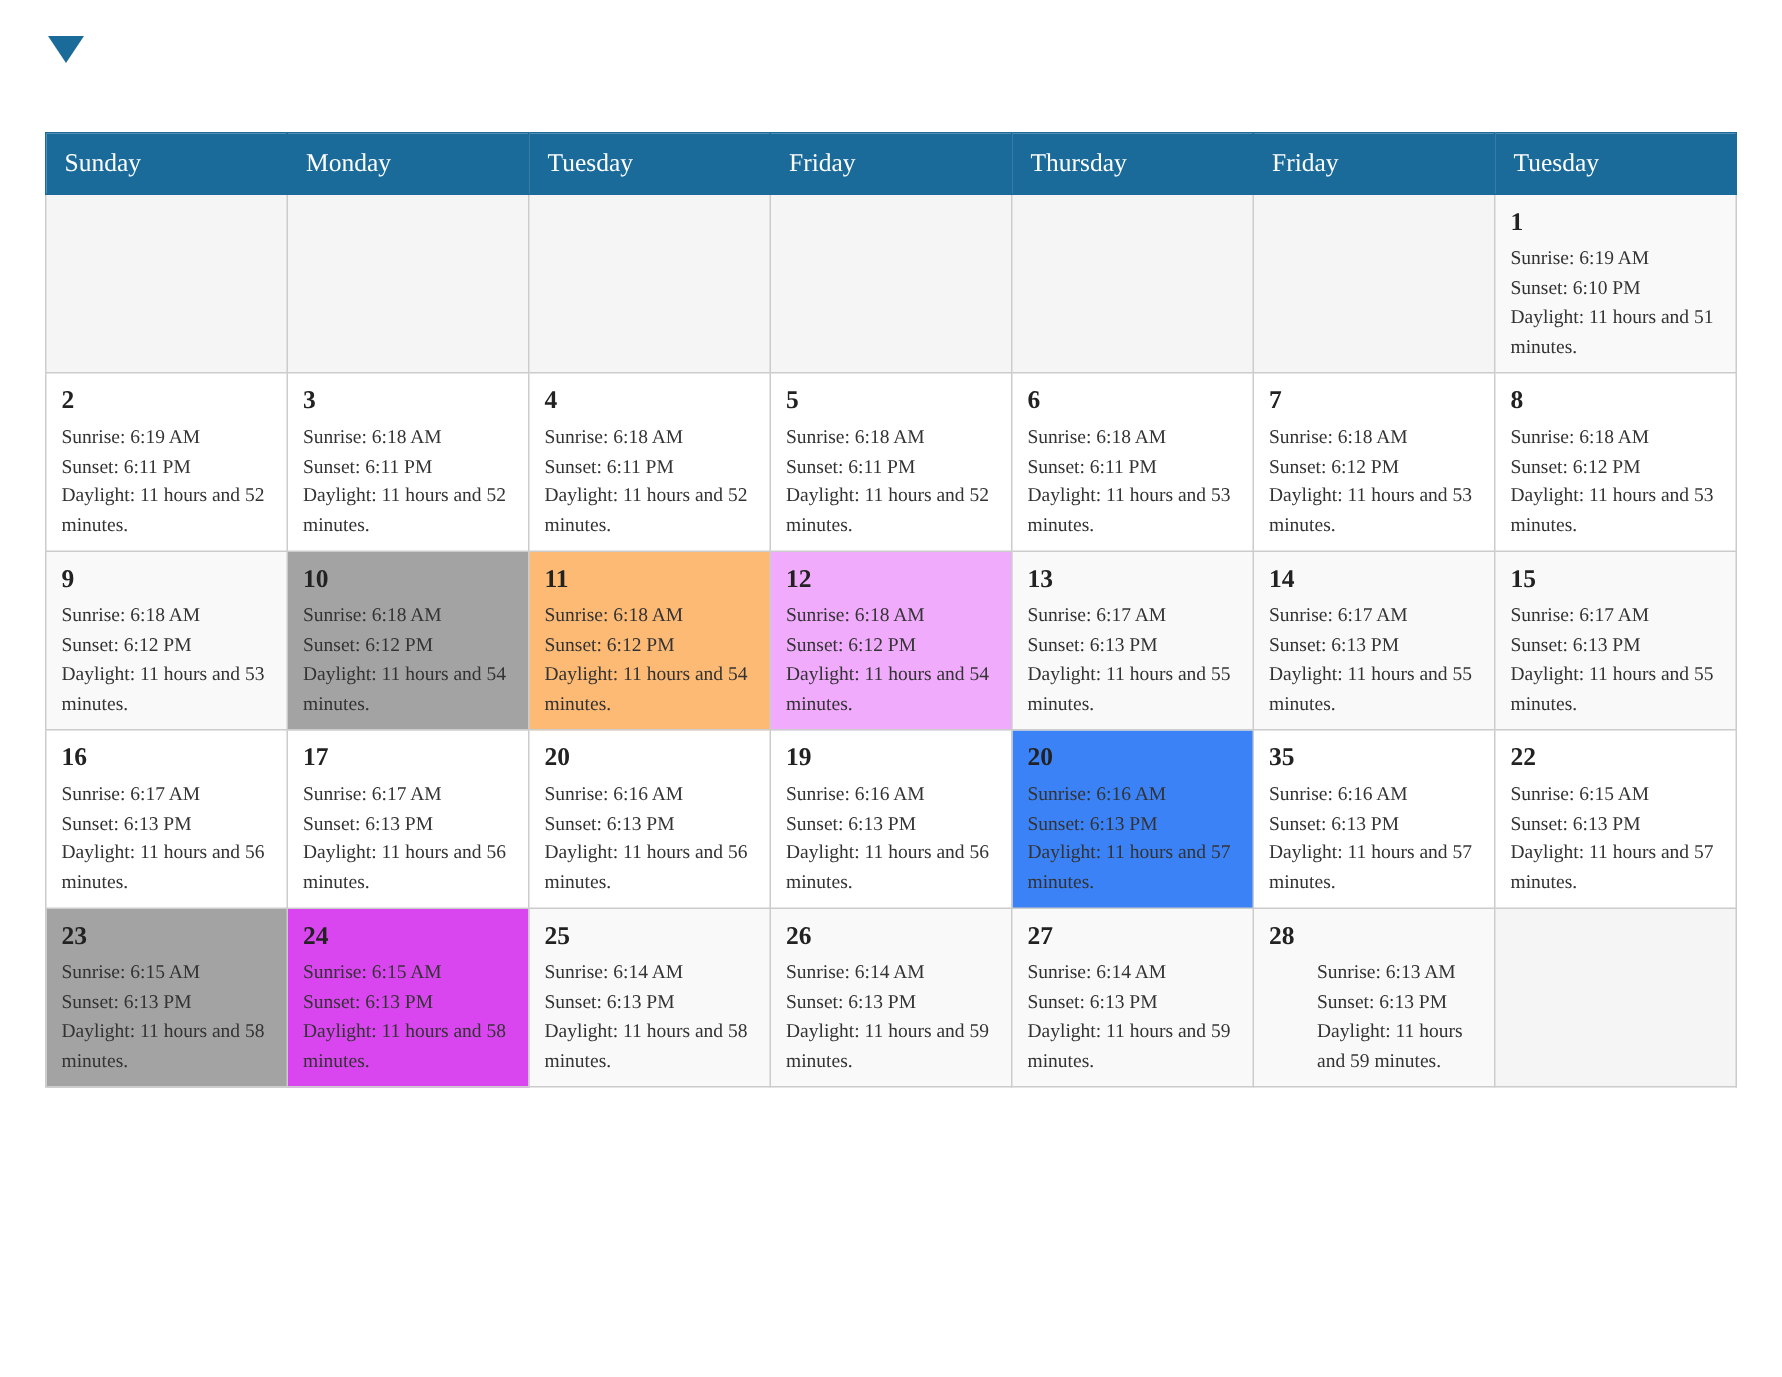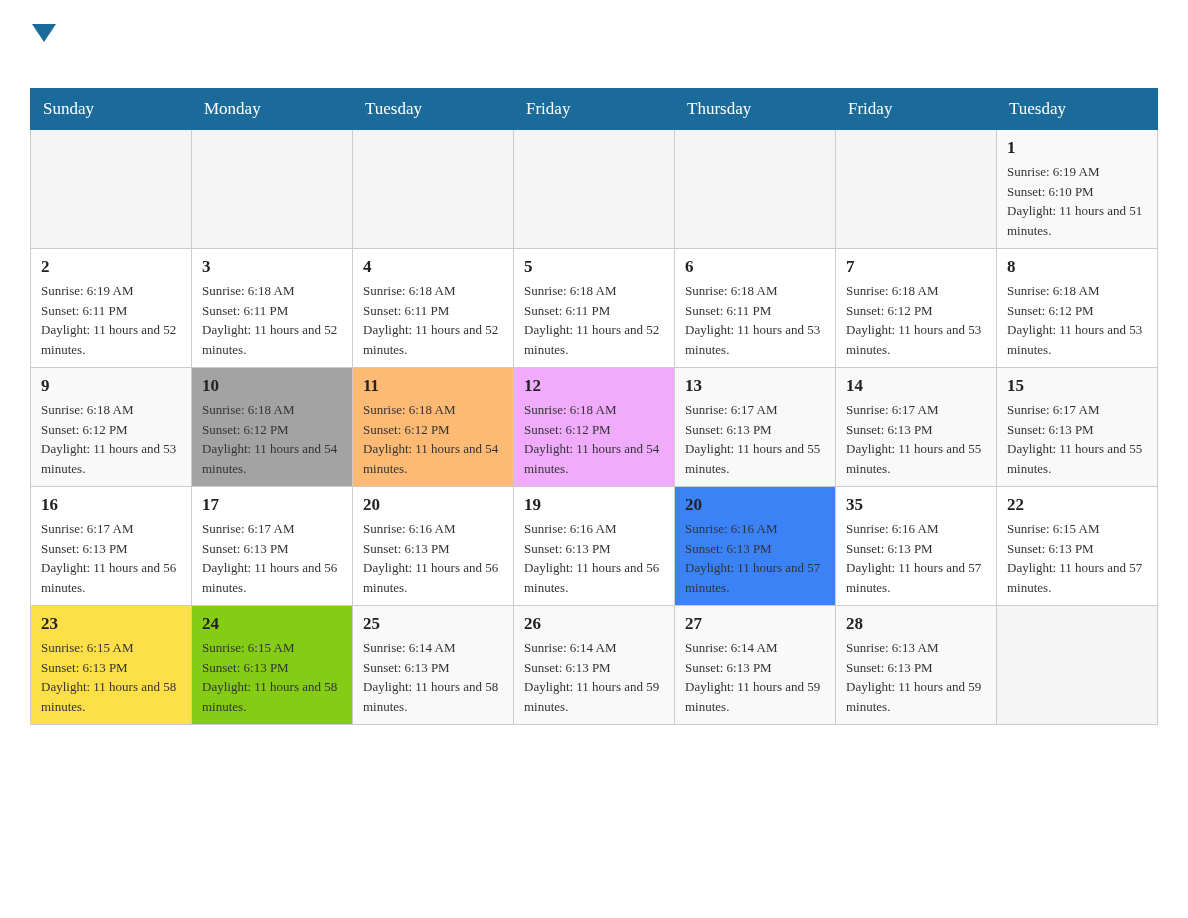--- a/index.html
+++ b/index.html
@@ -277,27 +277,27 @@
 Daylight: 11 hours and 57 minutes.</div>
         </td>
         <td style="background: rgb(255, 255, 255);">
           <span class="day-number">22</span>
           <div class="day-info" style="white-space: pre-line;">Sunrise: 6:15 AM
 Sunset: 6:13 PM
 Daylight: 11 hours and 57 minutes.</div>
         </td>
       </tr>
       <tr>
-        <td style="background: #fde047;">
+        <td style="background: #a3a3a3;">
           <span class="day-number">23</span>
           <div class="day-info" style="white-space: pre-line;">Sunrise: 6:15 AM
 Sunset: 6:13 PM
 Daylight: 11 hours and 58 minutes.</div>
         </td>
-        <td style="background: #84cc16;">
+        <td style="background: #d946ef;">
           <span class="day-number">24</span>
           <div class="day-info" style="white-space: pre-line;">Sunrise: 6:15 AM
 Sunset: 6:13 PM
 Daylight: 11 hours and 58 minutes.</div>
         </td>
         <td style="background: rgb(249, 249, 249);">
           <span class="day-number">25</span>
           <div class="day-info" style="white-space: pre-line;">Sunrise: 6:14 AM
 Sunset: 6:13 PM
 Daylight: 11 hours and 58 minutes.</div>
@@ -309,20 +309,20 @@
 Daylight: 11 hours and 59 minutes.</div>
         </td>
         <td style="background: rgb(249, 249, 249); margin-left: 12px;">
           <span class="day-number">27</span>
           <div class="day-info" style="white-space: pre-line;">Sunrise: 6:14 AM
 Sunset: 6:13 PM
 Daylight: 11 hours and 59 minutes.</div>
         </td>
         <td style="background: rgb(249, 249, 249);">
           <span class="day-number">28</span>
-          <div class="day-info" style="white-space: pre-line;">Sunrise: 6:13 AM
+          <div class="day-info" style="white-space: pre-line; margin-left: 32px;">Sunrise: 6:13 AM
 Sunset: 6:13 PM
 Daylight: 11 hours and 59 minutes.</div>
         </td>
         <td class="empty-cell"></td>
       </tr>
     </tbody>
 </table>
 
 </body></html>

